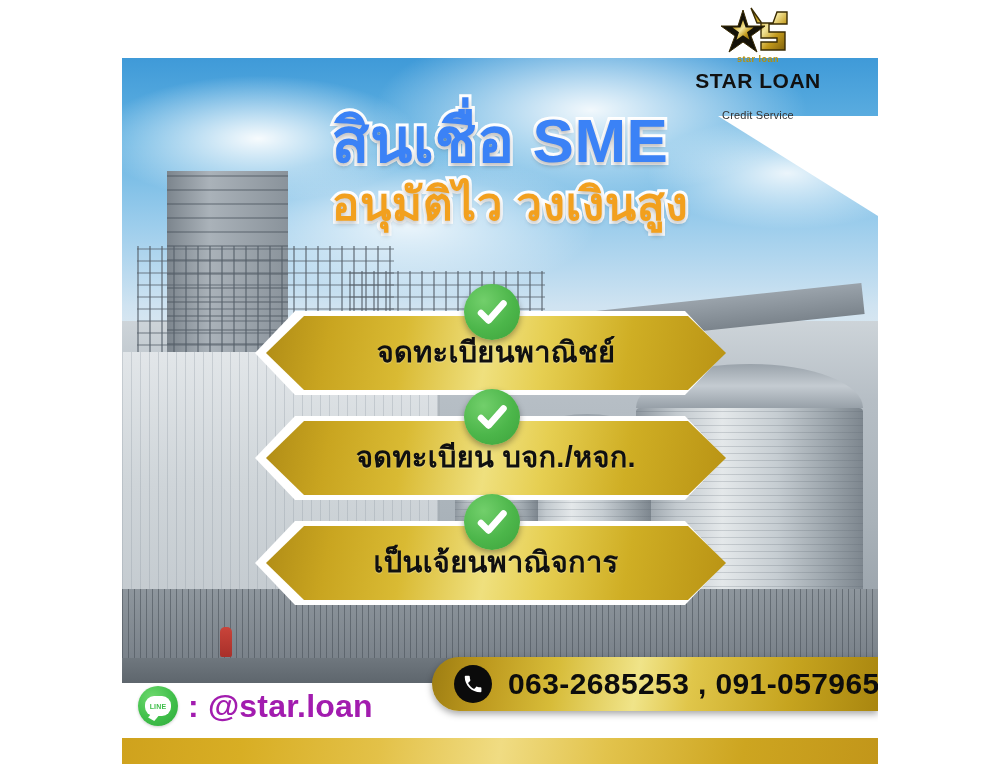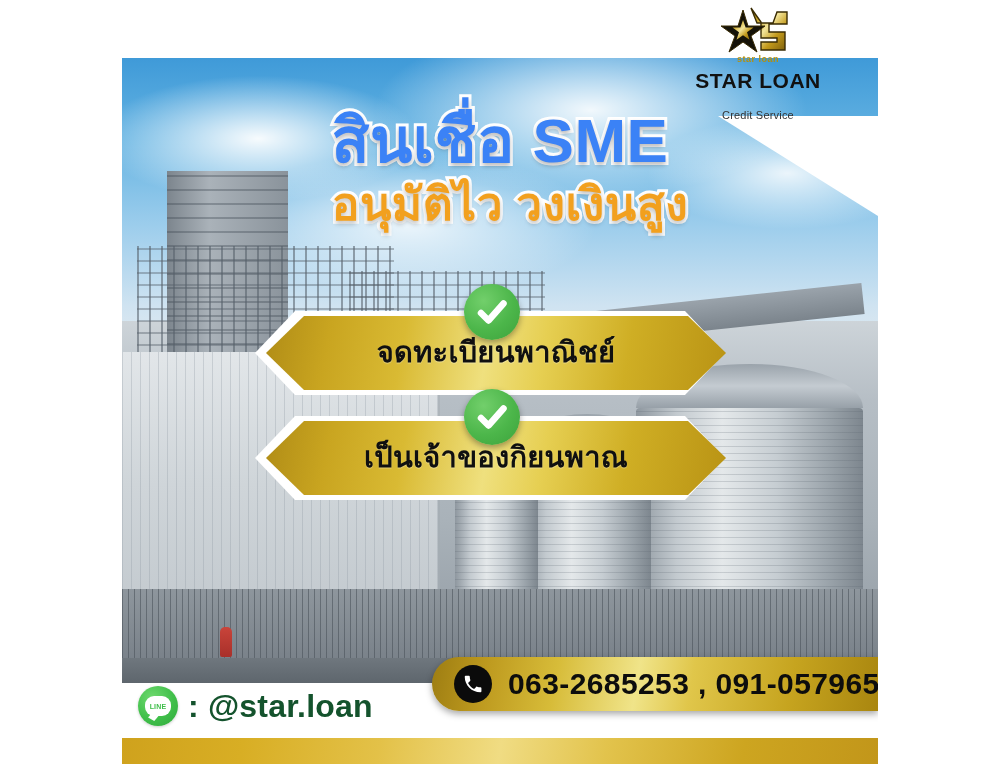--- a/index.html
+++ b/index.html
@@ -292,21 +292,21 @@
     width: 7px; height: 7px;
     background: #ffffff;
     transform: rotate(28deg) skewX(-12deg);
   }
   .line-bubble span {
     font-size: 7px; font-weight: bold; color: #3fbf4a; letter-spacing: .2px;
   }
   .line-text {
     font-size: 32px;
     font-weight: bold;
-    color: #14532d;
+    color: #a21caf;
     letter-spacing: .2px;
     white-space: nowrap;
   }
 
   
   .bottom-bar {
     position: absolute;
     left: 0; bottom: 0;
     width: 756px; height: 26px;
     background: linear-gradient(100deg,
@@ -380,25 +380,36 @@
         <div class="banner">
           <span class="banner-text">จดทะเบียนพาณิชย์</span>
         </div>
         <div class="check">
           <svg viewBox="0 0 36 36" aria-hidden="true">
             <path d="M7 19 L14.5 26.5 L29.5 9.5" fill="none" stroke="#ffffff" stroke-width="6.5" stroke-linecap="round" stroke-linejoin="round"></path>
           </svg>
         </div>
       </div>
 
-
       <div class="banner-row">
         <div class="banner-border"></div>
         <div class="banner">
-          <span class="banner-text">เป็นเจ้าของกิยนพาณ</span>
+          <span class="banner-text">จดทะเบียน บจก./หจก.</span>
+        </div>
+        <div class="check">
+          <svg viewBox="0 0 36 36" aria-hidden="true">
+            <path d="M7 19 L14.5 26.5 L29.5 9.5" fill="none" stroke="#ffffff" stroke-width="6.5" stroke-linecap="round" stroke-linejoin="round"></path>
+          </svg>
+        </div>
+      </div>
+
+      <div class="banner-row">
+        <div class="banner-border"></div>
+        <div class="banner">
+          <span class="banner-text">เป็นเจ้ยนพาณิจการ</span>
         </div>
         <div class="check">
           <svg viewBox="0 0 36 36" aria-hidden="true">
             <path d="M7 19 L14.5 26.5 L29.5 9.5" fill="none" stroke="#ffffff" stroke-width="6.5" stroke-linecap="round" stroke-linejoin="round"></path>
           </svg>
         </div>
       </div>
 
     </div>
 

